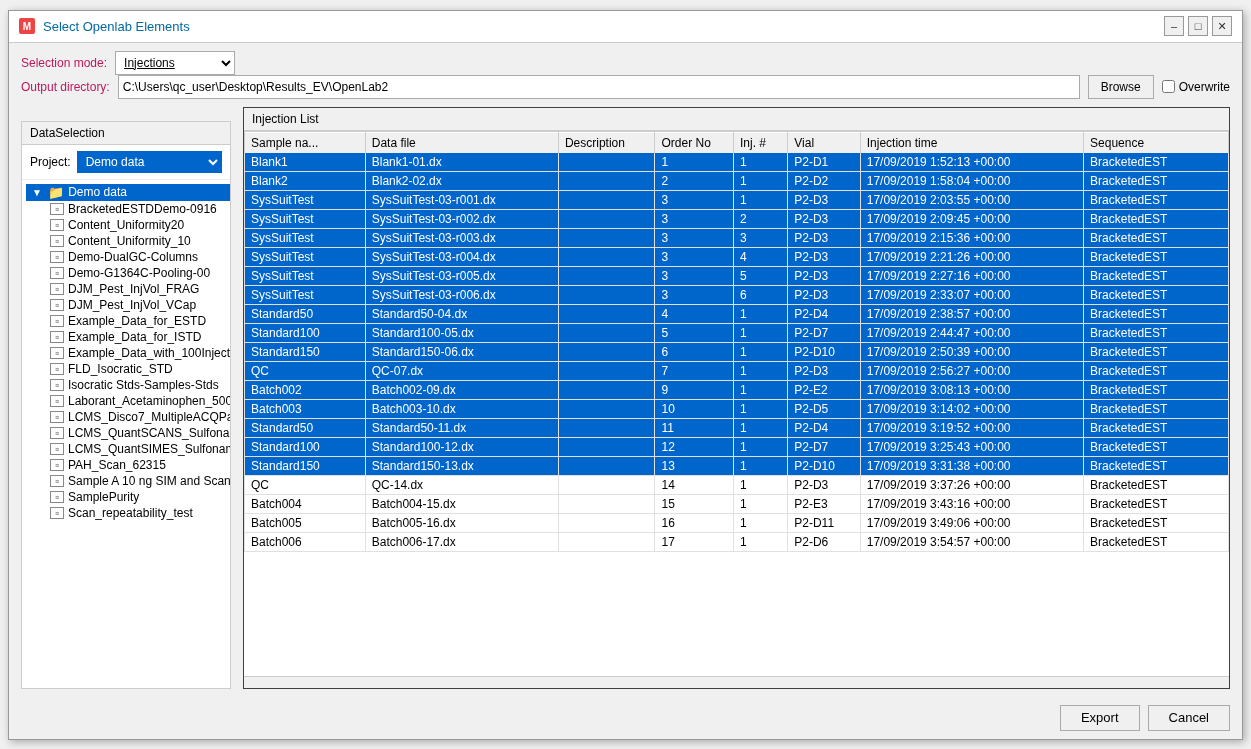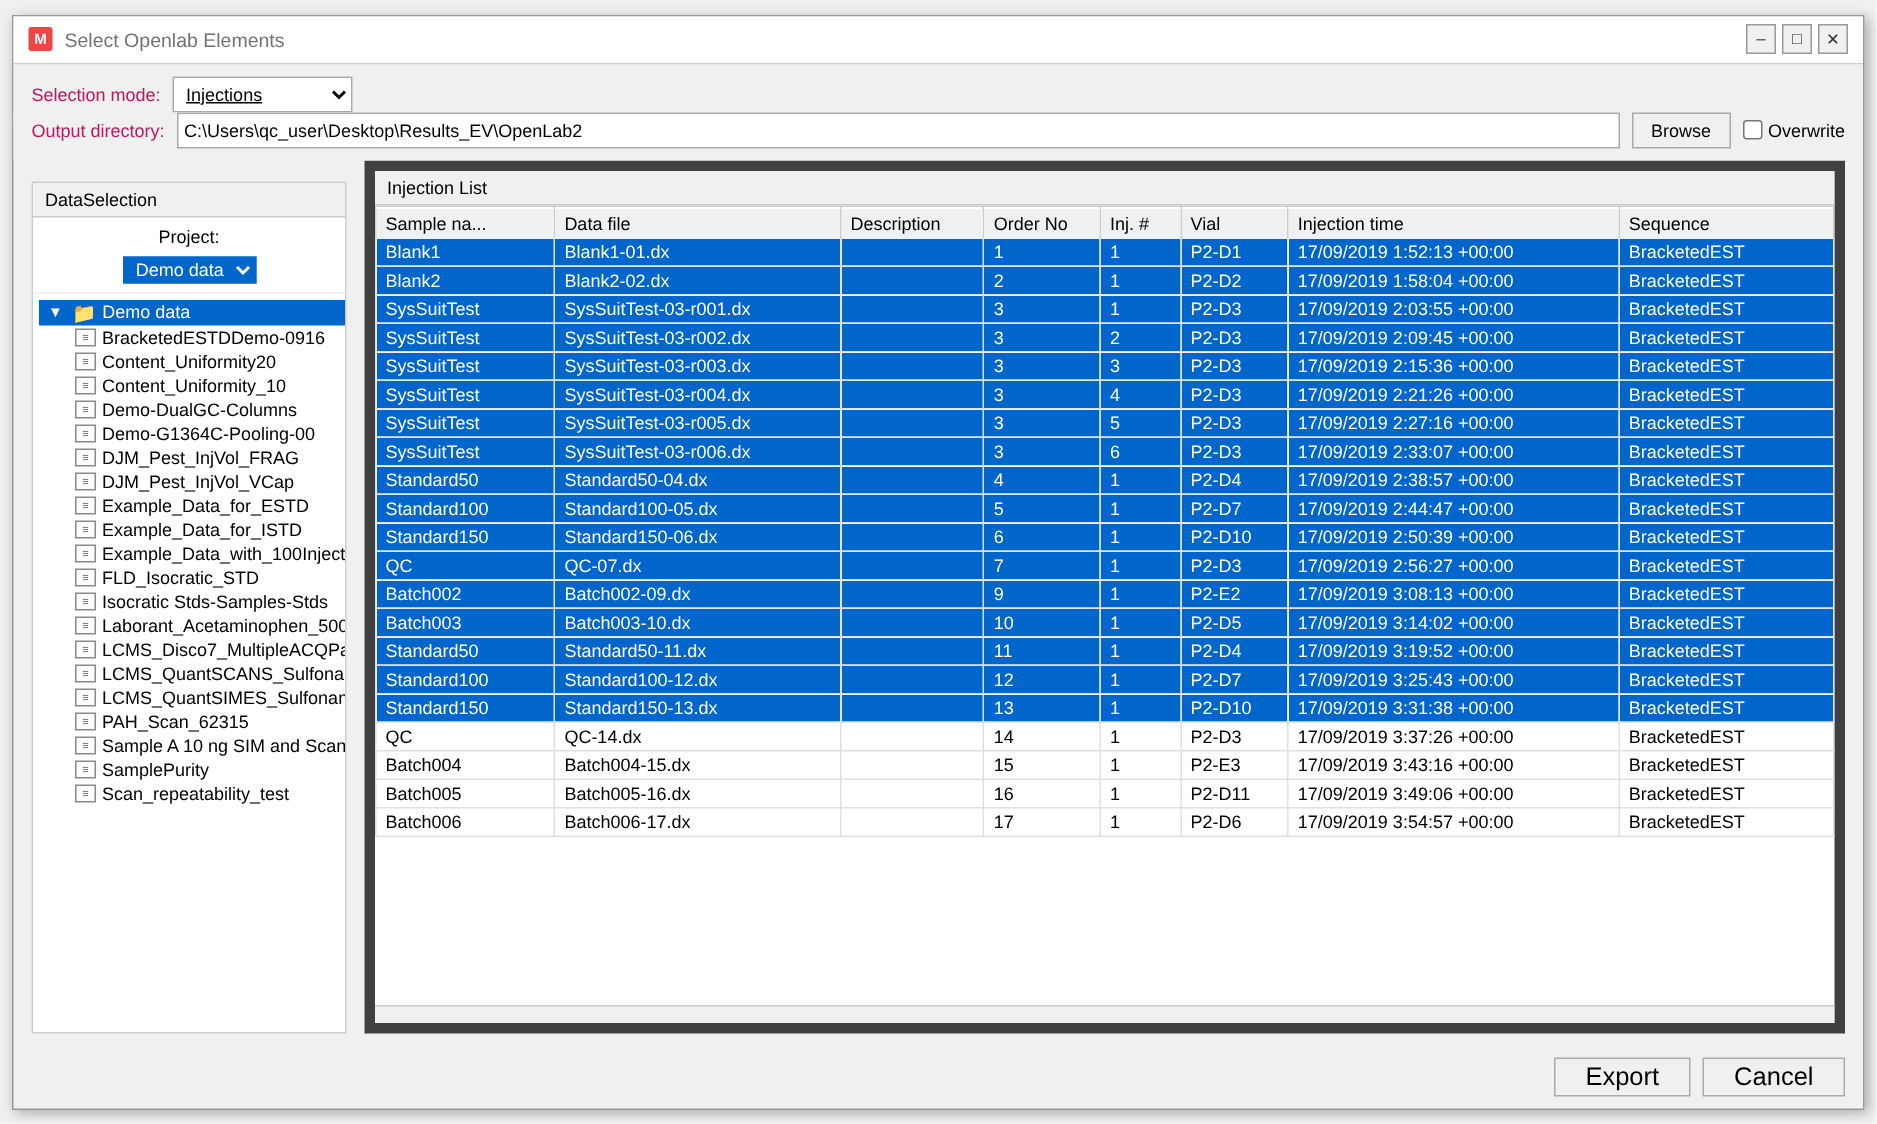--- a/index.html
+++ b/index.html
@@ -44,21 +44,21 @@
       border-radius: 2px;
       display: flex;
       align-items: center;
       justify-content: center;
       color: white;
       font-size: 10px;
       font-weight: bold;
     }
     .title-text {
       font-size: 13px;
-      color: #737373;
+      color: #0369a1;
     }
     .title-bar-controls {
       display: flex;
       gap: 4px;
     }
     .title-btn {
       width: 20px;
       height: 20px;
       border: 1px solid #999;
       background: #f0f0f0;
@@ -148,21 +148,20 @@
       font-size: 12px;
       font-weight: normal;
       color: #000;
     }
     .project-row {
       display: flex;
       align-items: center;
       padding: 6px 8px;
       gap: 6px;
       border-bottom: 1px solid #eee;
-      flex-direction: column;
     }
     .project-label {
       font-size: 12px;
       white-space: nowrap;
     }
     .project-select {
       flex: 1;
       height: 22px;
       border: 1px solid #0066cc;
       background: #0066cc;
@@ -223,21 +222,21 @@
     }
     .tree-children {
       padding-left: 20px;
     }
 
     
     .right-panel {
       flex: 1;
       display: flex;
       flex-direction: column;
-      border: 7px solid #404040;
+      border: 1px solid #404040;
       background: white;
       overflow: hidden;
       min-width: 0;
     }
     .injection-list-header {
       background: #f0f0f0;
       border-bottom: 1px solid #ccc;
       padding: 4px 8px;
       font-size: 12px;
       font-weight: normal;
@@ -284,21 +283,21 @@
       justify-content: flex-end;
       align-items: center;
       padding: 8px 12px;
       gap: 8px;
     }
     .btn-primary {
       height: 26px;
       padding: 0 20px;
       border: 1px solid #aaa;
       background: #f0f0f0;
-      font-size: 17px;
+      font-size: 13px;
       cursor: pointer;
     }
     .bottom-scroll {
       height: 12px;
       background: #f0f0f0;
       border-top: 1px solid #ccc;
       overflow-x: auto;
     }
   </style>
 </head>

